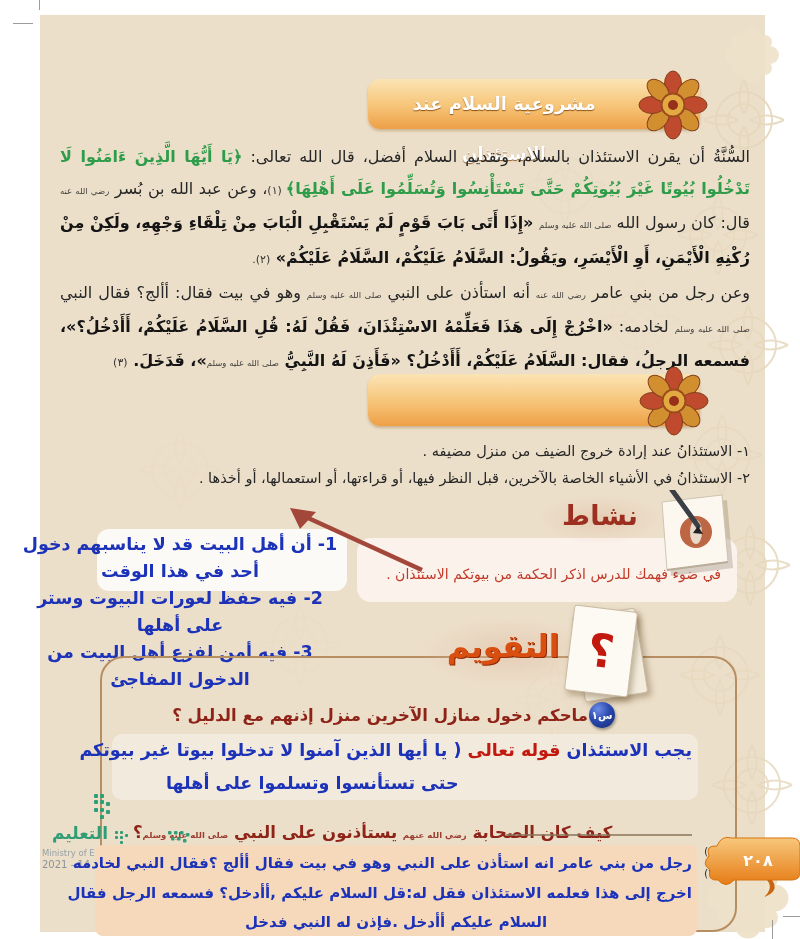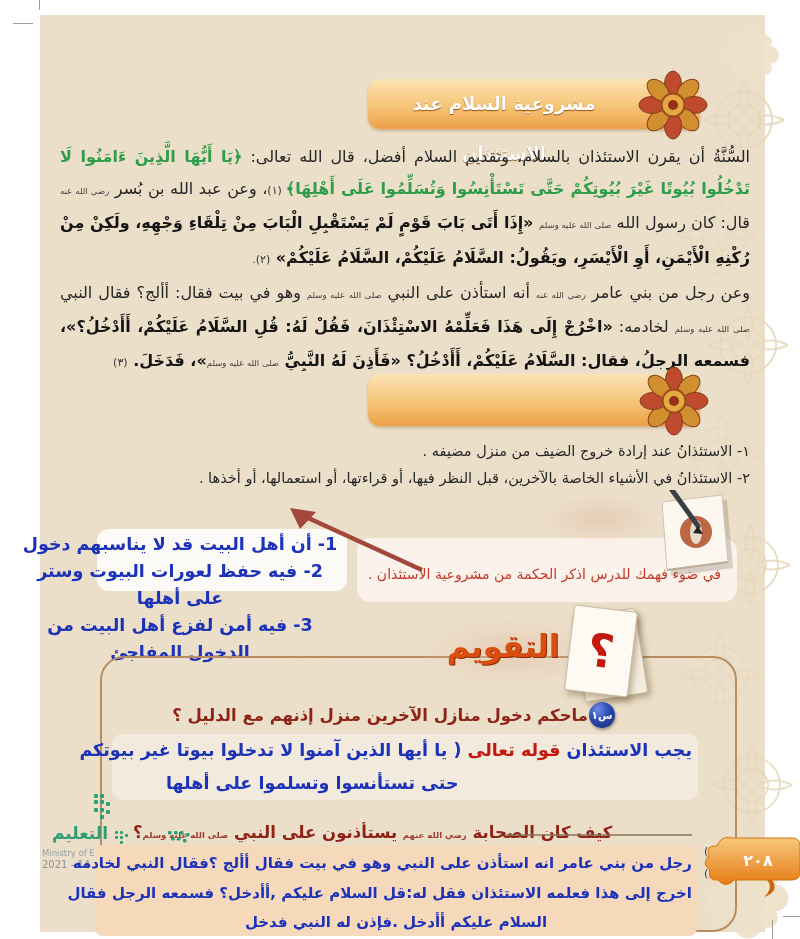--- a/index.html
+++ b/index.html
@@ -157,35 +157,37 @@
     <circle cx="35" cy="35" r="5" fill="#96301a"></circle>
   </svg>
 
   <div class="abs" style="left:60px;top:438px;width:690px;">
     <div class="list-line">١- الاستئذانُ عند إرادة خروج الضيف من منزل مضيفه .</div>
     <div class="list-line">٢- الاستئذانُ في الأشياء الخاصة بالآخرين، قبل النظر فيها، أو قراءتها، أو استعمالها، أو أخذها .</div>
   </div>
 
   <div class="abs white-note-bg" style="left:97px;top:529px;width:250px;height:62px;"></div>
   <div class="abs activity-box" style="left:357px;top:538px;width:380px;height:64px;">
-    <div class="activity-text" style="padding:28px 16px 0 8px;">في ضوء فهمك للدرس اذكر الحكمة من مشروعية الاستئذان .</div>
+    <div class="activity-text" style="padding:28px 16px 0 8px;">في ضوء فهمك للدرس اذكر الحكمة من بيوتكم الاستئذان .</div>
   </div>
   <div class="abs soft-medallion" style="left:536px;top:494px;width:128px;height:50px;"></div>
+  <div class="abs activity-title" style="left:548px;top:500px;width:104px;">نشاط</div>
   <svg class="abs" style="left:642px;top:490px;" width="95" height="88" viewBox="0 0 95 88">
     <polygon points="23,18 85,10 91,78 29,86" fill="rgba(80,60,30,.2)"></polygon>
     <polygon points="20,12 80,5 86,72 25,80" fill="#fcf8f0" stroke="#cfc4b2"></polygon>
     <line x1="25" y1="80" x2="86" y2="72" stroke="#b9ad99" stroke-width="2"></line>
     <circle cx="54" cy="42" r="16" fill="#b65531" opacity=".9"></circle>
     <ellipse cx="54" cy="42" rx="6" ry="12" fill="#e9d9c8"></ellipse>
     <line x1="30" y1="0" x2="56" y2="36" stroke="#3a3f45" stroke-width="5" stroke-linecap="round"></line>
     <polygon points="56,36 61,44 51,43" fill="#222"></polygon>
   </svg>
 
   <div class="abs blue-notes" style="left:10px;top:496px;width:340px;">
     <div>1- أن أهل البيت قد لا يناسبهم دخول</div>
+    <div>أحد في هذا الوقت</div>
     <div>2- فيه حفظ لعورات البيوت وستر</div>
     <div>على أهلها</div>
     <div>3- فيه أمن لفزع أهل البيت من</div>
     <div>الدخول المفاجئ</div>
   </div>
 
   <svg class="abs" style="left:286px;top:502px;" width="142" height="74" viewBox="0 0 142 74">
     <line x1="136" y1="68" x2="20" y2="15" stroke="#a4473b" stroke-width="4.5"></line>
     <polygon points="4,6 30,10 14,27" fill="#a4473b"></polygon>
   </svg>

